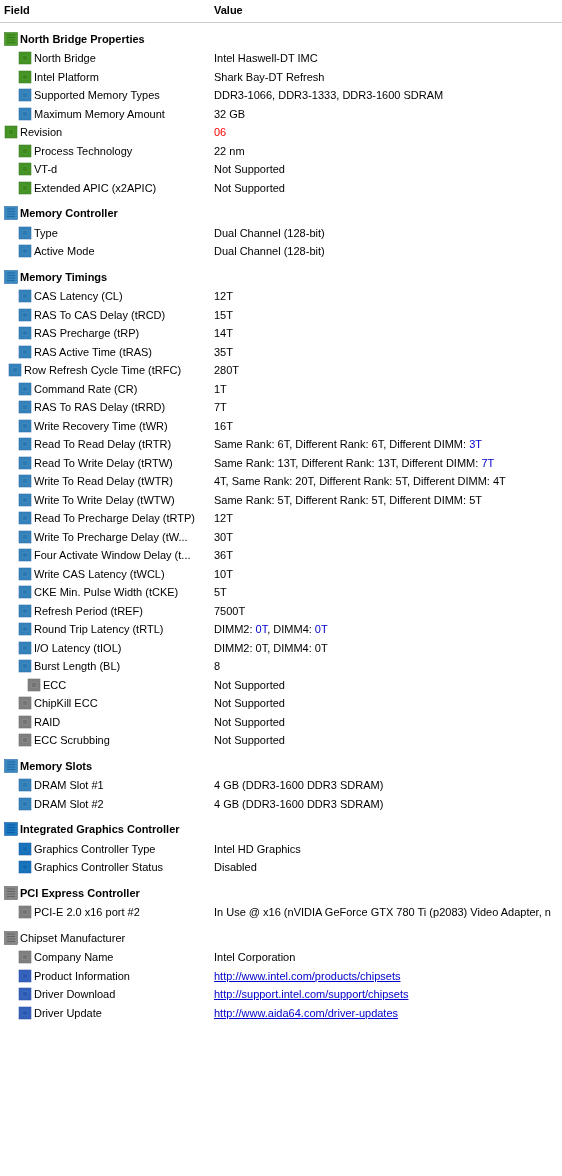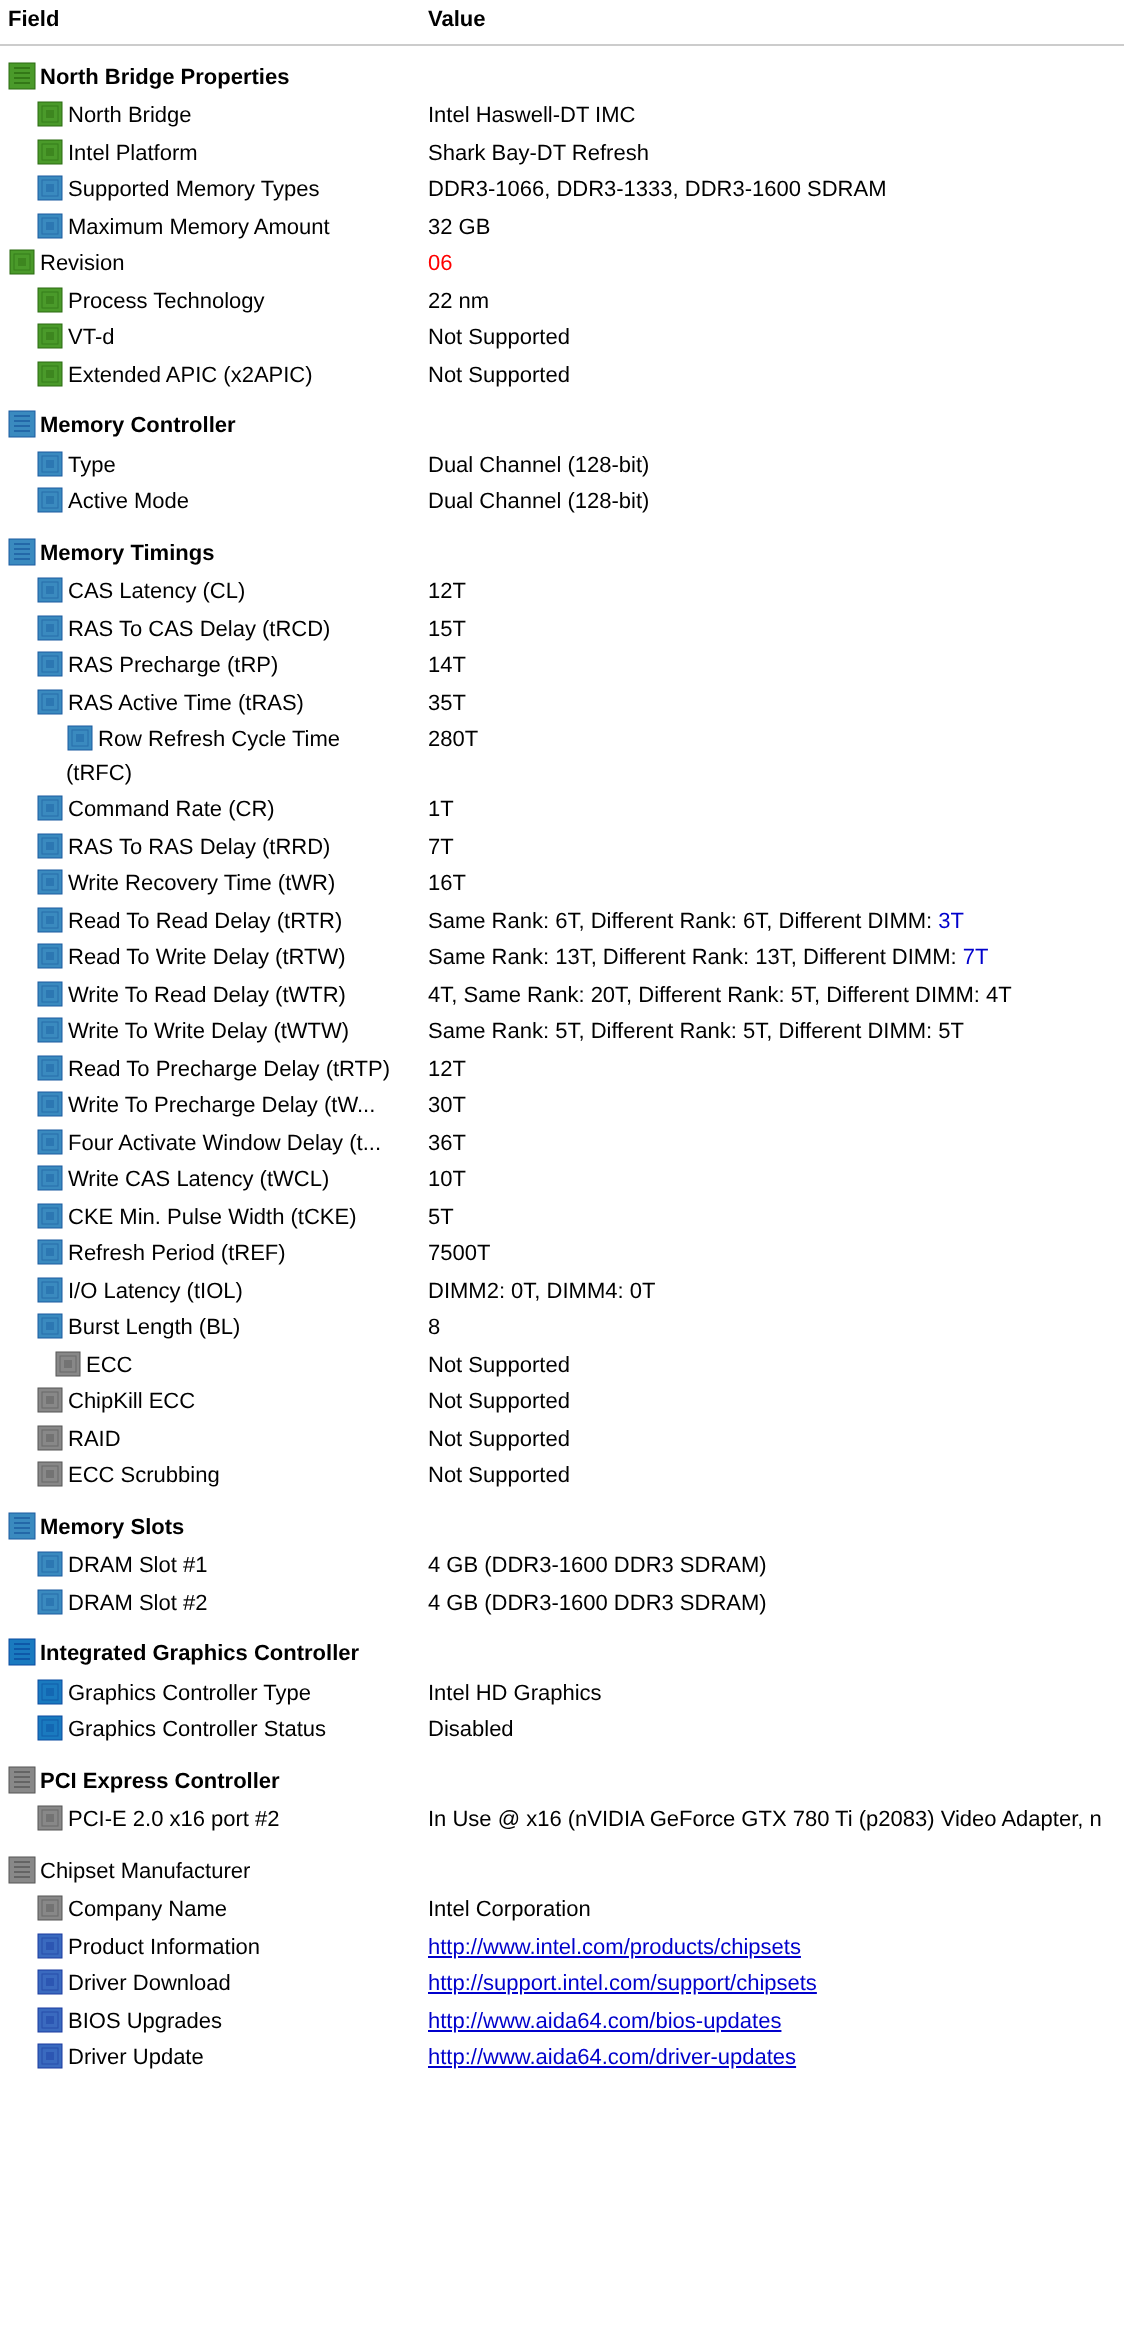--- a/index.html
+++ b/index.html
@@ -196,21 +196,21 @@
         </tr>
         <tr>
           <td style="padding-left: 18px;"><svg class="svg-icon" viewBox="0 0 14 14" xmlns="http://www.w3.org/2000/svg">
     <rect x="1" y="1" width="12" height="12" fill="#3a8abf" stroke="#1a5a9f" stroke-width="0.5"></rect>
     <rect x="3" y="3" width="8" height="8" fill="none" stroke="#1a5a9f" stroke-width="0.5" opacity="0.6"></rect>
     <rect x="5" y="5" width="4" height="4" fill="#1a5a9f" opacity="0.4"></rect>
   </svg><span>RAS Active Time (tRAS)</span></td>
           <td><span>35T</span></td>
         </tr>
         <tr>
-          <td style="padding-left: 33px;"><svg class="svg-icon" viewBox="0 0 14 14" xmlns="http://www.w3.org/2000/svg">
+          <td style="padding-left: 8px;"><svg class="svg-icon" viewBox="0 0 14 14" xmlns="http://www.w3.org/2000/svg">
     <rect x="1" y="1" width="12" height="12" fill="#3a8abf" stroke="#1a5a9f" stroke-width="0.5"></rect>
     <rect x="3" y="3" width="8" height="8" fill="none" stroke="#1a5a9f" stroke-width="0.5" opacity="0.6"></rect>
     <rect x="5" y="5" width="4" height="4" fill="#1a5a9f" opacity="0.4"></rect>
   </svg><span>Row Refresh Cycle Time (tRFC)</span></td>
           <td><span>280T</span></td>
         </tr>
         <tr>
           <td style="padding-left: 18px;"><svg class="svg-icon" viewBox="0 0 14 14" xmlns="http://www.w3.org/2000/svg">
     <rect x="1" y="1" width="12" height="12" fill="#3a8abf" stroke="#1a5a9f" stroke-width="0.5"></rect>
     <rect x="3" y="3" width="8" height="8" fill="none" stroke="#1a5a9f" stroke-width="0.5" opacity="0.6"></rect>
@@ -306,20 +306,28 @@
   </svg><span>CKE Min. Pulse Width (tCKE)</span></td>
           <td><span>5T</span></td>
         </tr>
         <tr>
           <td style="padding-left: 18px;"><svg class="svg-icon" viewBox="0 0 14 14" xmlns="http://www.w3.org/2000/svg">
     <rect x="1" y="1" width="12" height="12" fill="#3a8abf" stroke="#1a5a9f" stroke-width="0.5"></rect>
     <rect x="3" y="3" width="8" height="8" fill="none" stroke="#1a5a9f" stroke-width="0.5" opacity="0.6"></rect>
     <rect x="5" y="5" width="4" height="4" fill="#1a5a9f" opacity="0.4"></rect>
   </svg><span>Refresh Period (tREF)</span></td>
           <td><span>7500T</span></td>
+        </tr>
+        <tr>
+          <td style="padding-left: 18px;"><svg class="svg-icon" viewBox="0 0 14 14" xmlns="http://www.w3.org/2000/svg">
+    <rect x="1" y="1" width="12" height="12" fill="#3a8abf" stroke="#1a5a9f" stroke-width="0.5"></rect>
+    <rect x="3" y="3" width="8" height="8" fill="none" stroke="#1a5a9f" stroke-width="0.5" opacity="0.6"></rect>
+    <rect x="5" y="5" width="4" height="4" fill="#1a5a9f" opacity="0.4"></rect>
+  </svg><span>Round Trip Latency (tRTL)</span></td>
+          <td><span>DIMM2: <span style="color:#0000cc">0T</span>, DIMM4: <span style="color:#0000cc">0T</span></span></td>
         </tr>
         <tr>
           <td style="padding-left: 18px;"><svg class="svg-icon" viewBox="0 0 14 14" xmlns="http://www.w3.org/2000/svg">
     <rect x="1" y="1" width="12" height="12" fill="#3a8abf" stroke="#1a5a9f" stroke-width="0.5"></rect>
     <rect x="3" y="3" width="8" height="8" fill="none" stroke="#1a5a9f" stroke-width="0.5" opacity="0.6"></rect>
     <rect x="5" y="5" width="4" height="4" fill="#1a5a9f" opacity="0.4"></rect>
   </svg><span>I/O Latency (tIOL)</span></td>
           <td><span>DIMM2: 0T, DIMM4: 0T</span></td>
         </tr>
         <tr>
@@ -460,26 +468,18 @@
     <rect x="3" y="3" width="8" height="8" fill="none" stroke="#1a3a9f" stroke-width="0.5" opacity="0.6"></rect>
     <rect x="5" y="5" width="4" height="4" fill="#1a3a9f" opacity="0.4"></rect>
   </svg><span>Driver Download</span></td>
           <td><a class="link" href="#">http://support.intel.com/support/chipsets</a></td>
         </tr>
         <tr>
           <td style="padding-left: 18px;"><svg class="svg-icon" viewBox="0 0 14 14" xmlns="http://www.w3.org/2000/svg">
     <rect x="1" y="1" width="12" height="12" fill="#3a6abf" stroke="#1a3a9f" stroke-width="0.5"></rect>
     <rect x="3" y="3" width="8" height="8" fill="none" stroke="#1a3a9f" stroke-width="0.5" opacity="0.6"></rect>
     <rect x="5" y="5" width="4" height="4" fill="#1a3a9f" opacity="0.4"></rect>
-  </svg><span>BIOS Upgrades</span></td>
-          <td><a class="link" href="#">http://www.aida64.com/bios-updates</a></td>
-        </tr>
-        <tr>
-          <td style="padding-left: 18px;"><svg class="svg-icon" viewBox="0 0 14 14" xmlns="http://www.w3.org/2000/svg">
-    <rect x="1" y="1" width="12" height="12" fill="#3a6abf" stroke="#1a3a9f" stroke-width="0.5"></rect>
-    <rect x="3" y="3" width="8" height="8" fill="none" stroke="#1a3a9f" stroke-width="0.5" opacity="0.6"></rect>
-    <rect x="5" y="5" width="4" height="4" fill="#1a3a9f" opacity="0.4"></rect>
   </svg><span>Driver Update</span></td>
           <td><a class="link" href="#">http://www.aida64.com/driver-updates</a></td>
         </tr>
       </tbody>
   </table>
 </div>
 
 </body></html>

